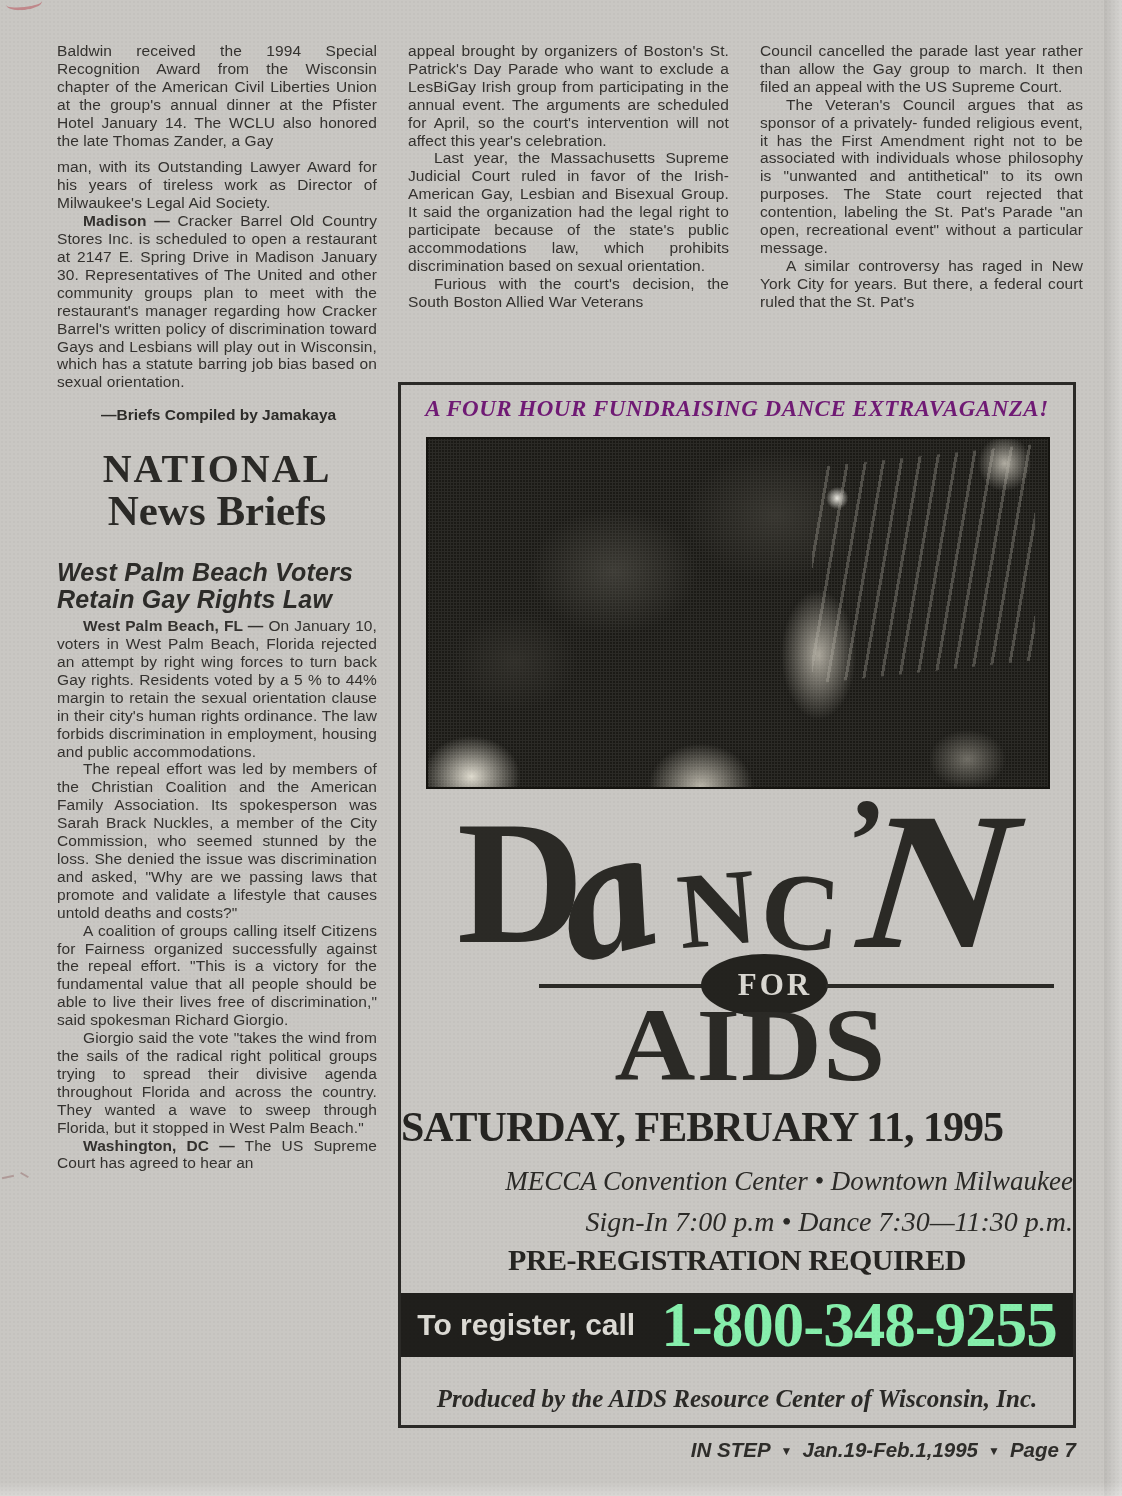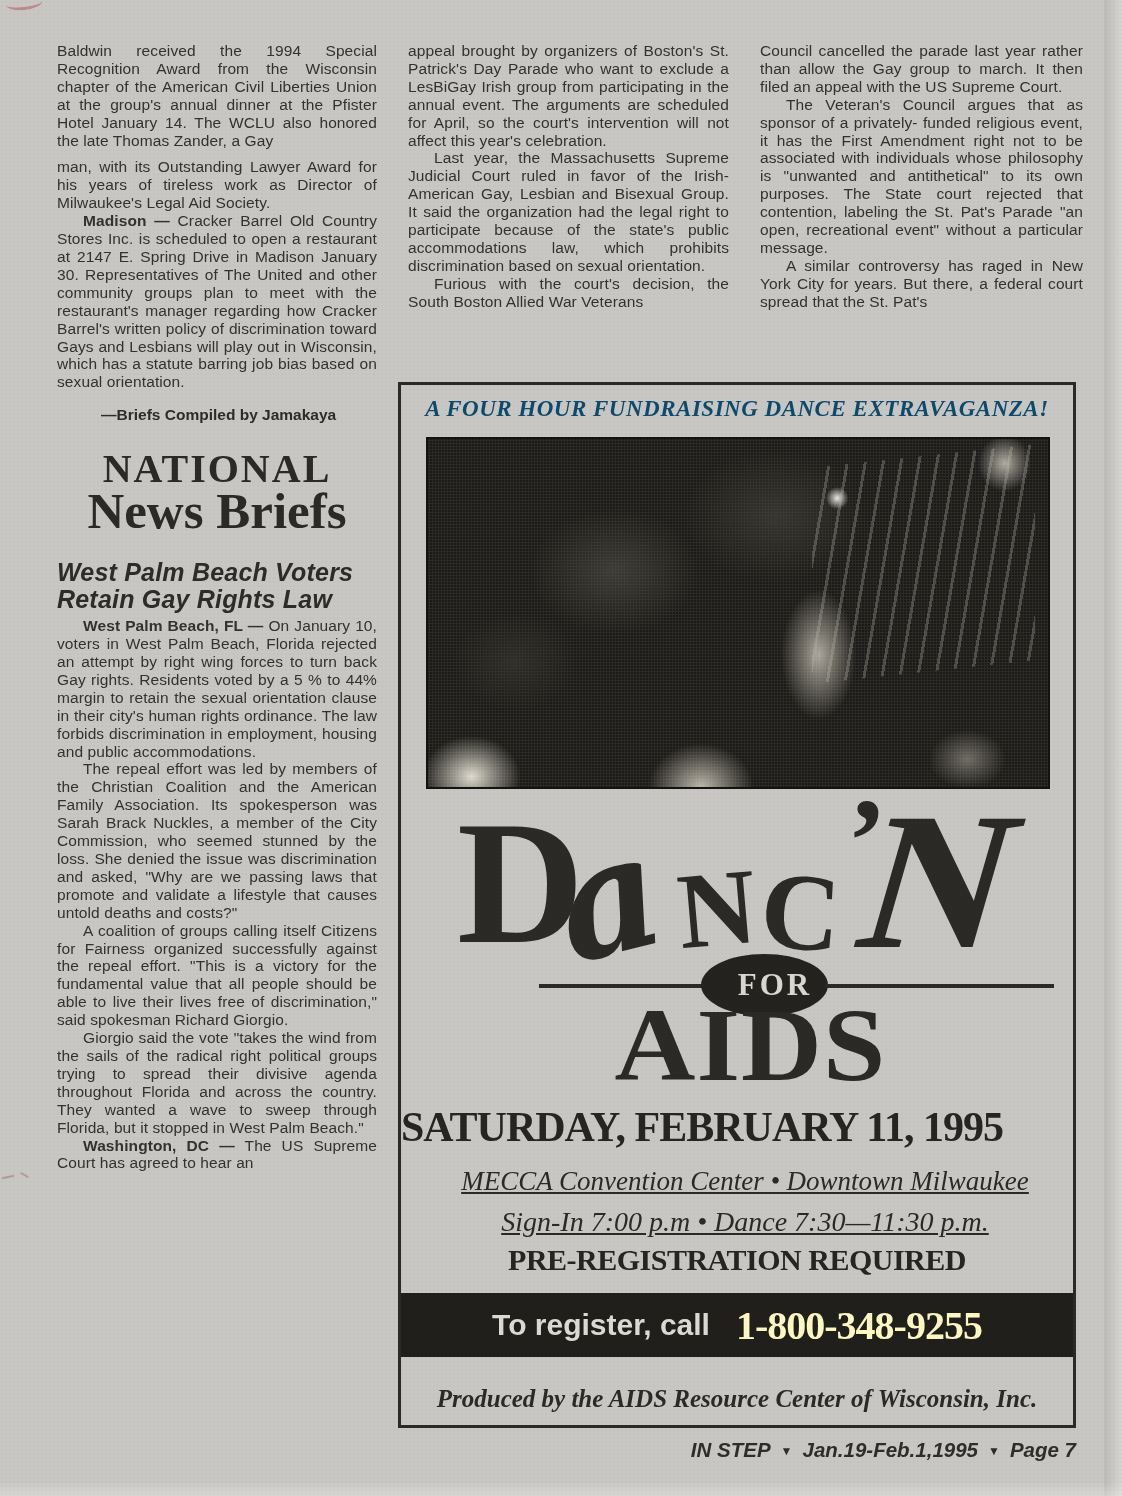--- a/index.html
+++ b/index.html
@@ -28,34 +28,34 @@
   .cont   { margin-top:9px; }
   .lead   { font-weight:bold; }
   .byline { margin-top:15px; padding-left:44px; font-weight:bold; font-size:15.5px; color:#2d2c29; }
   .national{
     margin:24px 0 12px; text-align:center;
     font-family:"Liberation Serif", serif; font-weight:bold;
     color:#2b2a27;
   }
   .national span{ display:block; }
   .nat1{ font-size:40px; line-height:42px; letter-spacing:2px; }
-  .nat2{ font-size:51px; line-height:42px; }
+  .nat2{ font-size:43px; line-height:42px; }
   .subhead{
     margin:27px 0 5px; font-style:italic; font-weight:bold;
     font-size:25px; line-height:26.5px; color:#2d2c29; letter-spacing:.2px;
   }
   
   .ad{
     position:absolute; left:398px; top:382px; width:678px; height:1046px;
     border:3px solid #2b2a27; background:transparent;
   }
   .ad-headline{
     position:absolute; top:11px; left:0; width:100%; text-align:center;
     font-family:"Liberation Serif", serif; font-weight:bold; font-style:italic;
-    font-size:23px; color:#0c4a6e; letter-spacing:.5px;
+    font-size:23px; color:#701a75; letter-spacing:.5px;
   }
   
   .photo{
     position:absolute; left:25px; top:52px; width:624px; height:352px;
     border:2px solid #14130f; background-color:#1b1a16;
     background-image:
       radial-gradient(ellipse 70px 58px at 7% 97%,  rgba(233,229,216,.95), transparent 70%),
       radial-gradient(ellipse 75px 62px at 44% 100%,rgba(214,209,195,.85), transparent 70%),
       radial-gradient(ellipse 52px 90px at 63% 62%, rgba(206,201,188,.8),  transparent 72%),
       radial-gradient(circle 15px at 66% 17%,       rgba(246,244,236,.95), transparent 75%),
@@ -97,44 +97,43 @@
     font-size:112px; font-weight:bold; letter-spacing:1px; line-height:1;
     transform:scaleY(.92);
   }
   
   .ad-date{
     position:absolute; top:718px; left:0; width:100%; 
     font-family:"Liberation Serif", serif; font-weight:bold; font-size:42px;
     letter-spacing:-1px; color:#262522;
   }
   .ad-venue, .ad-times{
-    position:absolute; left:8px; width:100%; text-align:center;
+    position:absolute; left:0; width:100%; text-align:right;
     font-family:"Liberation Serif", serif; font-style:italic; font-size:27px;
     color:#2b2a27;
-    text-decoration:underline;
   }
   .ad-venue{ top:781px; }
   .ad-times{ top:821px; font-size:28px; }
   .ad-prereg{
     position:absolute; top:858px; left:0; width:100%; text-align:center;
     font-family:"Liberation Serif", serif; font-weight:bold; font-size:30px;
     color:#262522; letter-spacing:-.5px;
   }
   .reg-bar{
     position:absolute; top:908px; left:0; width:100%; height:64px;
     background:#201f1c; display:flex; align-items:center; justify-content:center;
     gap:14px;
   }
   .reg-bar .reg-label{
     font-family:Liberation Sans, sans-serif; font-weight:bold; font-size:30px;
     color:#dcdad4;
   }
   .reg-bar .reg-phone{
-    font-family:"Liberation Serif", serif; font-weight:bold; font-size:40px;
-    color:#fef9c3; letter-spacing:-1px;margin-left:12px;
+    font-family:"Liberation Serif", serif; font-weight:bold; font-size:63px;
+    color:#86efac; letter-spacing:-1px;margin-left:12px;
   }
   .ad-produced{
     position:absolute; top:1000px; left:0; width:100%; text-align:center;
     font-family:"Liberation Serif", serif; font-style:italic; font-weight:bold;
     font-size:25px; color:#2b2a27;
   }
   
   .footer{
     position:absolute; top:1438px; right:46px;
     font-weight:bold; font-style:italic; font-size:20.5px; color:#2e2d2a;
@@ -191,21 +190,21 @@
 
   <div class="col col2">
     <p class="body">appeal brought by organizers of Boston's St. Patrick's Day Parade who want to exclude a LesBiGay Irish group from participating in the annual event. The arguments are scheduled for April, so the court's intervention will not affect this year's celebration.</p>
     <p class="body indent">Last year, the Massachusetts Supreme Judicial Court ruled in favor of the Irish-American Gay, Lesbian and Bisexual Group. It said the organization had the legal right to participate because of the state's public accommodations law, which prohibits discrimination based on sexual orientation.</p>
     <p class="body indent">Furious with the court's decision, the South Boston Allied War Veterans</p>
   </div>
 
   <div class="col col3">
     <p class="body">Council cancelled the parade last year rather than allow the Gay group to march. It then filed an appeal with the US Supreme Court.</p>
     <p class="body indent">The Veteran's Council argues that as sponsor of a privately- funded religious event, it has the First Amendment right not to be associated with individuals whose philosophy is "unwanted and antithetical" to its own purposes. The State court rejected that contention, labeling the St. Pat's Parade "an open, recreational event" without a particular message.</p>
-    <p class="body indent">A similar controversy has raged in New York City for years. But there, a federal court spread that the St. Pat's</p>
+    <p class="body indent">A similar controversy has raged in New York City for years. But there, a federal court ruled that the St. Pat's</p>
   </div>
 
   <div class="ad">
     <div class="ad-headline">A FOUR HOUR FUNDRAISING DANCE EXTRAVAGANZA!</div>
 
     <div class="photo">
       <div class="ph-streaks"></div>
     </div>
 
     <div class="logo">

